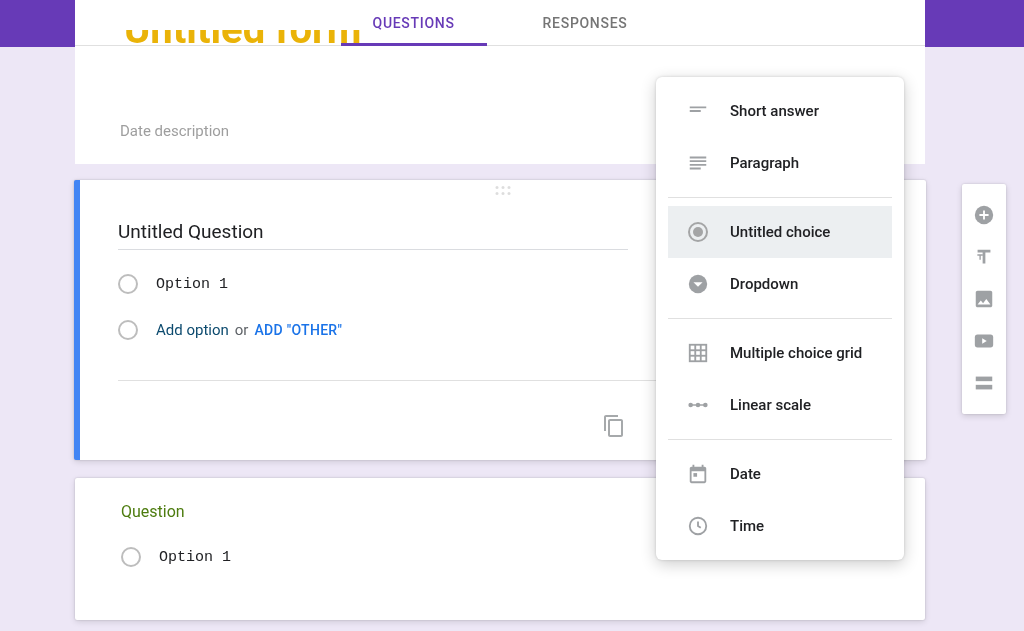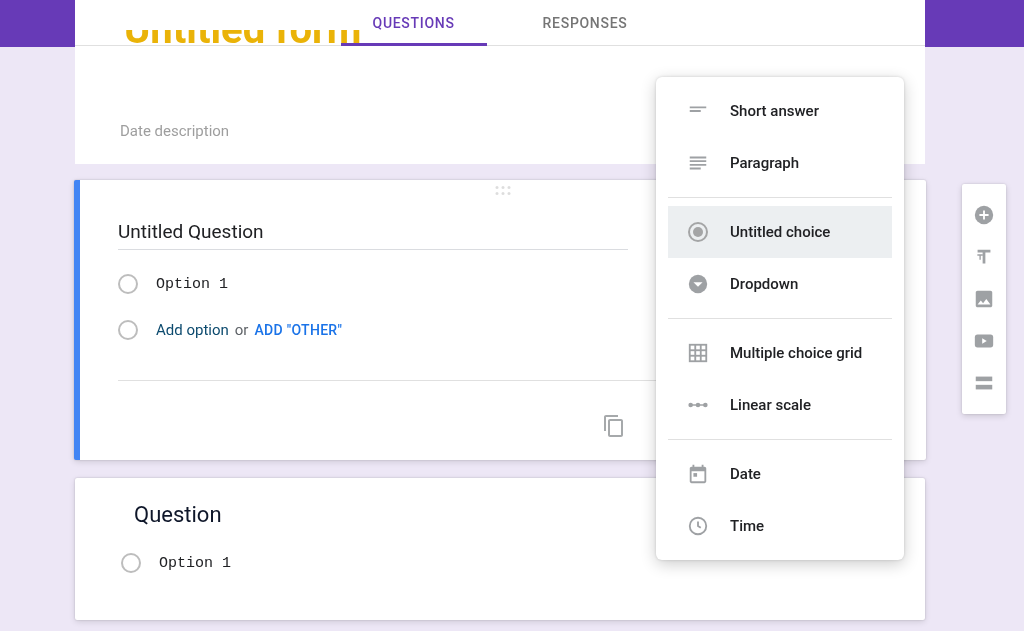--- a/index.html
+++ b/index.html
@@ -163,24 +163,23 @@
       cursor: pointer;
     }
     .card-inactive {
       top: 478px;
       left: 75px;
       width: 850px;
       height: 142px;
       padding: 24px 46px;
     }
     .inactive-qtitle {
-      font-size: 22px;
-      color: #0f172a;
+      font-size: 16px;
+      color: #4d7c0f;
       margin-bottom: 26px;
-      margin-left: 13px;
     }
     .inactive-opt {
       display: flex;
       align-items: center;
       gap: 18px;
     }
     .dropdown-menu {
       position: absolute;
       top: 77px;
       left: 656px;

